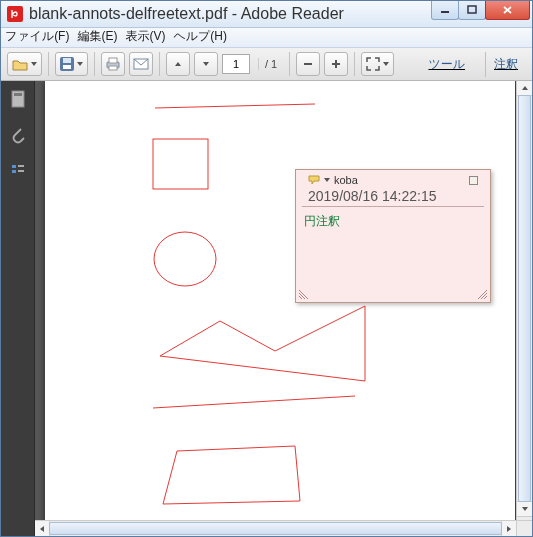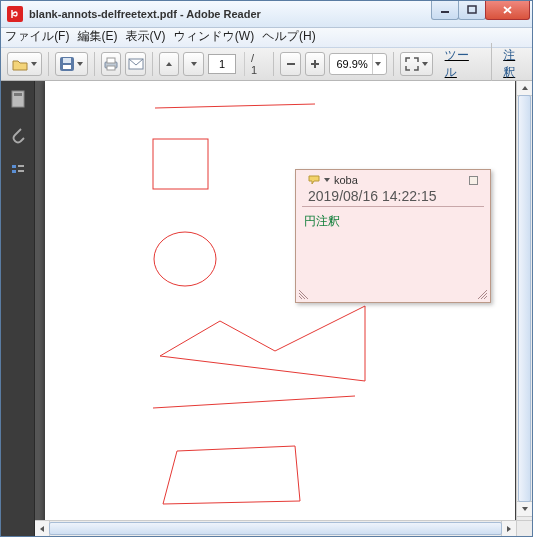--- a/index.html
+++ b/index.html
@@ -2,21 +2,21 @@
 <html><head>
 <meta charset="utf-8">
 <style>
   * { box-sizing: border-box; margin: 0; padding: 0; font-family: "Segoe UI", Tahoma, sans-serif; }
   body { width: 533px; height: 537px; overflow: hidden; background: #fff; border: 1px solid #5a7ca2; }
 
   
   .titlebar { height: 27px; background: linear-gradient(#f5f9fe,#dbe8f6); display: flex; align-items: center; padding: 0 2px 0 6px; border-bottom: 1px solid #b7c6d8; }
   .titlebar .appicon { width: 16px; height: 16px; background: #d22; border-radius: 2px; display:flex; align-items:center; justify-content:center; margin-right: 6px;}
   .titlebar .appicon svg { display:block; }
-  .title-text { font-size: 11px; color: #333; flex: 1; white-space: nowrap; overflow: hidden; font-weight: bold; }
+  .title-text { font-size: 16px; color: #333; flex: 1; white-space: nowrap; overflow: hidden; }
   .winbtns { display:flex; height:20px; margin-top:-8px;}
   .winbtn { width: 28px; height: 20px; border: 1px solid #8ba5c0; border-top:none; background: linear-gradient(#e9f1fb,#c9dcf1); display:flex; align-items:center; justify-content:center; margin-left:-1px; border-bottom-left-radius:3px; border-bottom-right-radius:3px;}
   .winbtn.min { border-bottom-left-radius:3px; }
   .winbtn.close { width: 45px; background: linear-gradient(#f08a80,#d9533d); border-color:#a33; color:#fff;}
   .winbtn svg { display:block; }
 
   
   .menubar { height: 20px; background: linear-gradient(#f6f9fc,#e7eef8); display:flex; align-items:flex-start; padding: 0 4px; font-size: 12px; color:#222; border-bottom:1px solid #c7d4e5;}
   .menubar span { margin-right: 8px; }
 
@@ -94,21 +94,20 @@
           <path d="M2 2 L9 8 M9 2 L2 8" stroke="#fff" stroke-width="1.8"></path>
         </svg>
       </div>
   </div>
 </div>
 
 <div class="menubar">
   <span>ファイル(F)</span>
   <span>編集(E)</span>
   <span>表示(V)</span>
-  <span>ウィンドウ(W)</span>
   <span>ヘルプ(H)</span>
 </div>
 
 <div class="toolbar">
   <div class="tbtn drop">
     <svg width="16" height="14">
         <path d="M1 4 L6 4 L8 6 L15 6 L15 13 L1 13 Z" fill="#f3d47a" stroke="#a9863a"></path>
       </svg>
     <span class="chev"></span>
   </div>
@@ -149,26 +148,20 @@
       <svg width="12" height="12">
         <rect x="2" y="5" width="8" height="2" fill="#555"></rect>
       </svg>
     </div>
   <div class="tbtn">
       <svg width="12" height="12">
         <rect x="2" y="5" width="8" height="2" fill="#555"></rect>
         <rect x="5" y="2" width="2" height="8" fill="#555"></rect>
       </svg>
     </div>
-  <div class="zoombox">
-    <span>69.9%</span>
-    <span class="dd">
-        <span class="chev"></span>
-      </span>
-  </div>
   <div class="vsep"></div>
   <div class="tbtn drop">
     <svg width="14" height="14">
         <path d="M1 5 L1 1 L5 1 M9 1 L13 1 L13 5 M13 9 L13 13 L9 13 M5 13 L1 13 L1 9" fill="none" stroke="#555" stroke-width="1.5"></path>
       </svg>
     <span class="chev"></span>
   </div>
 
   <div class="tool-right">
     <span class="linkbtn">ツール</span>

